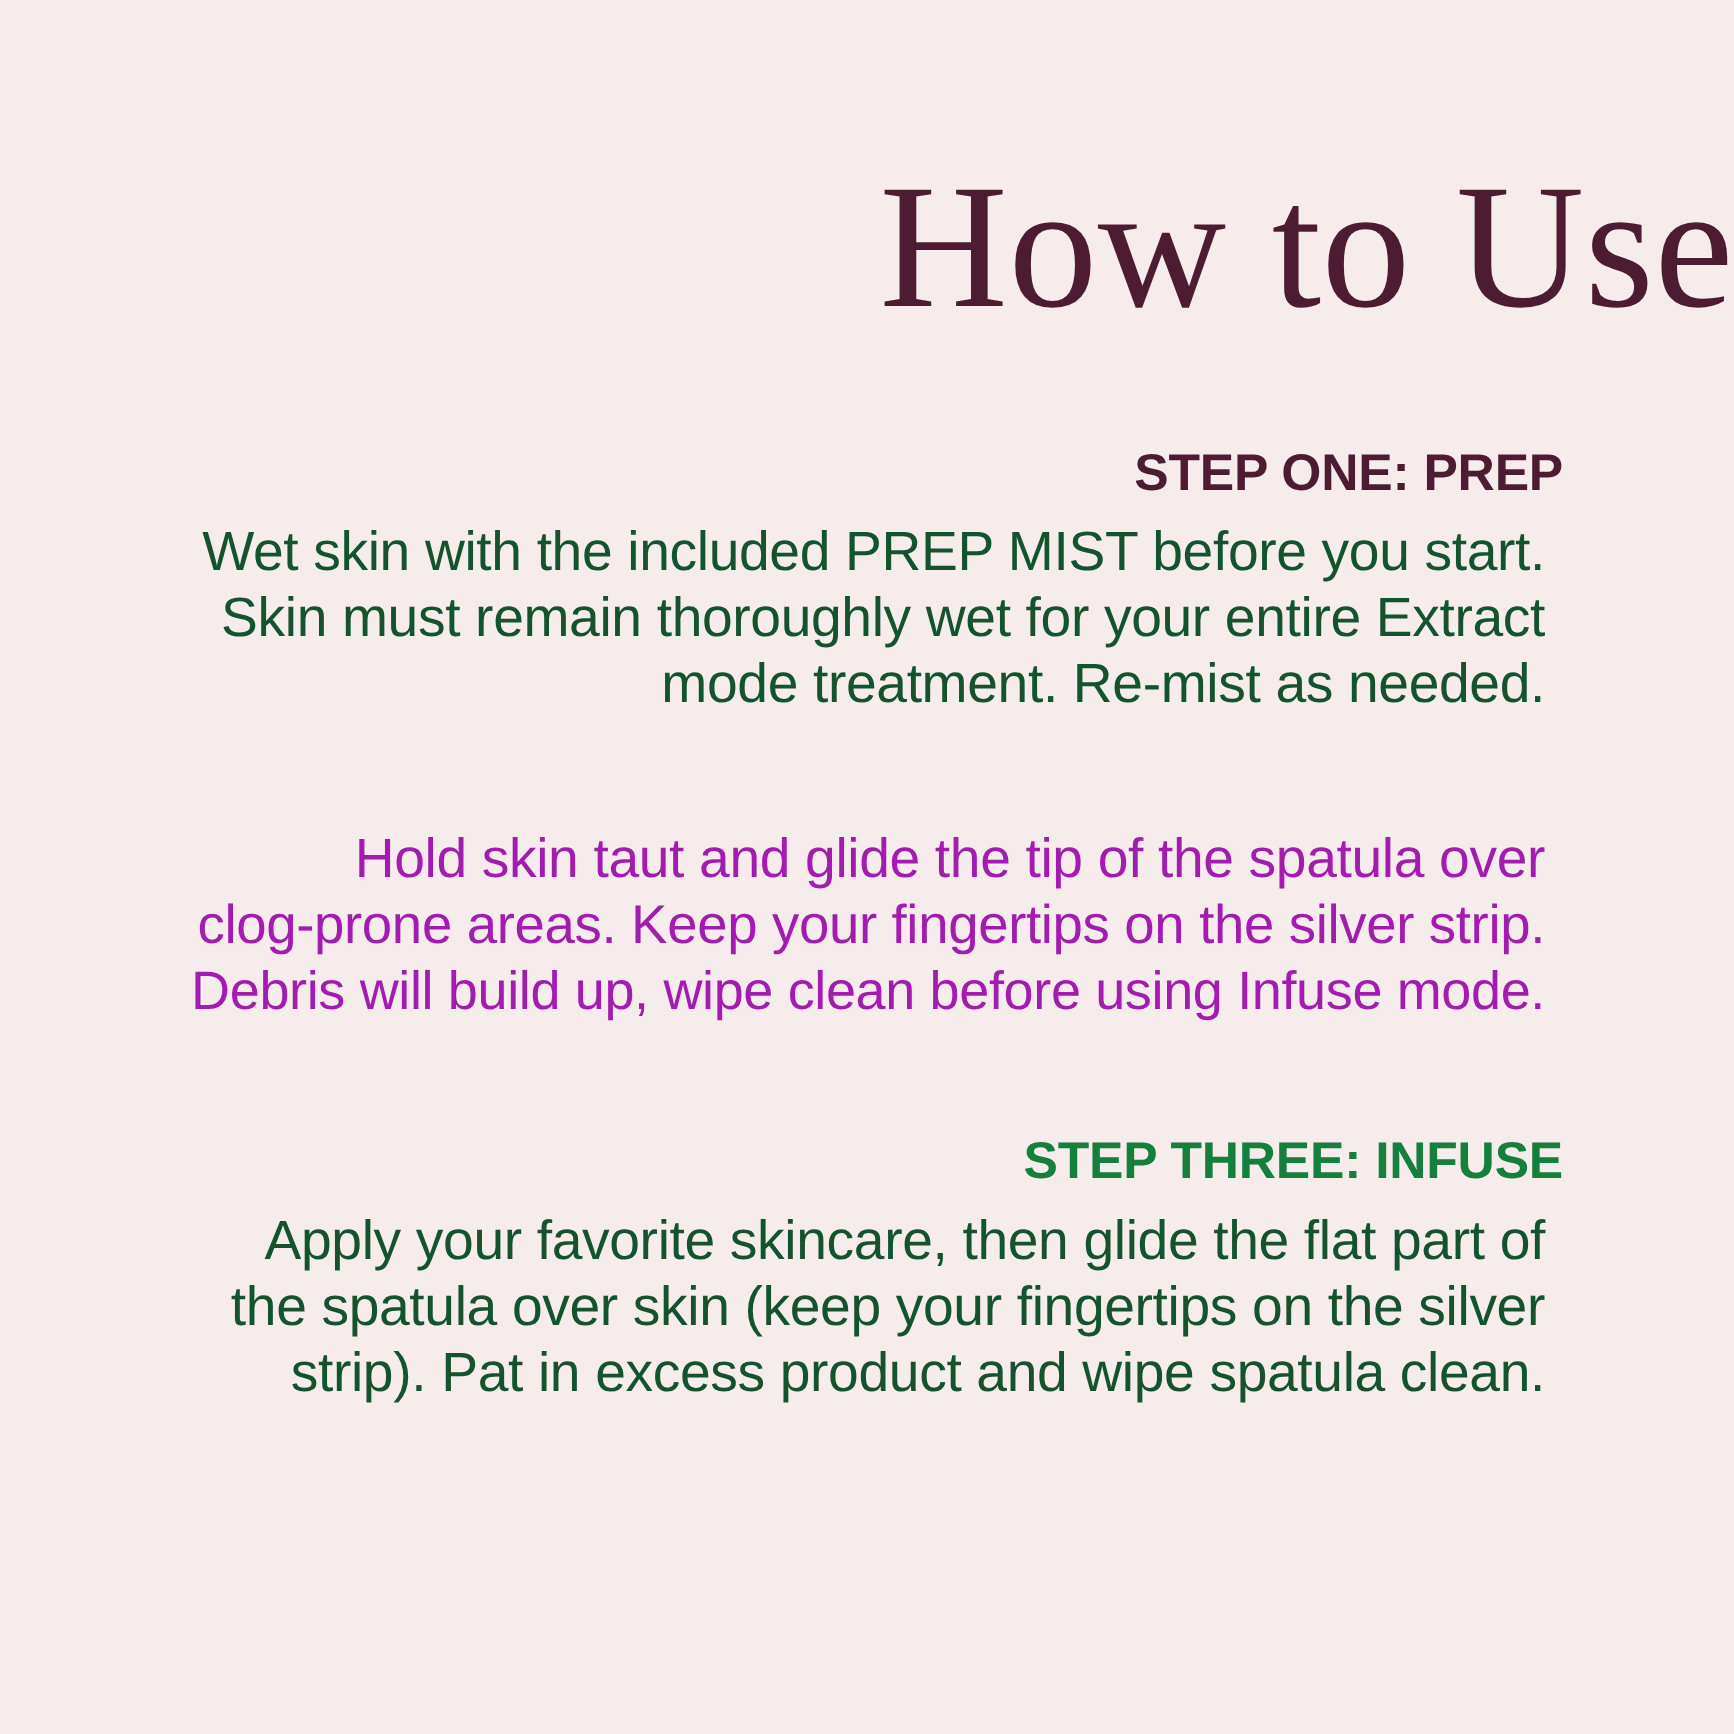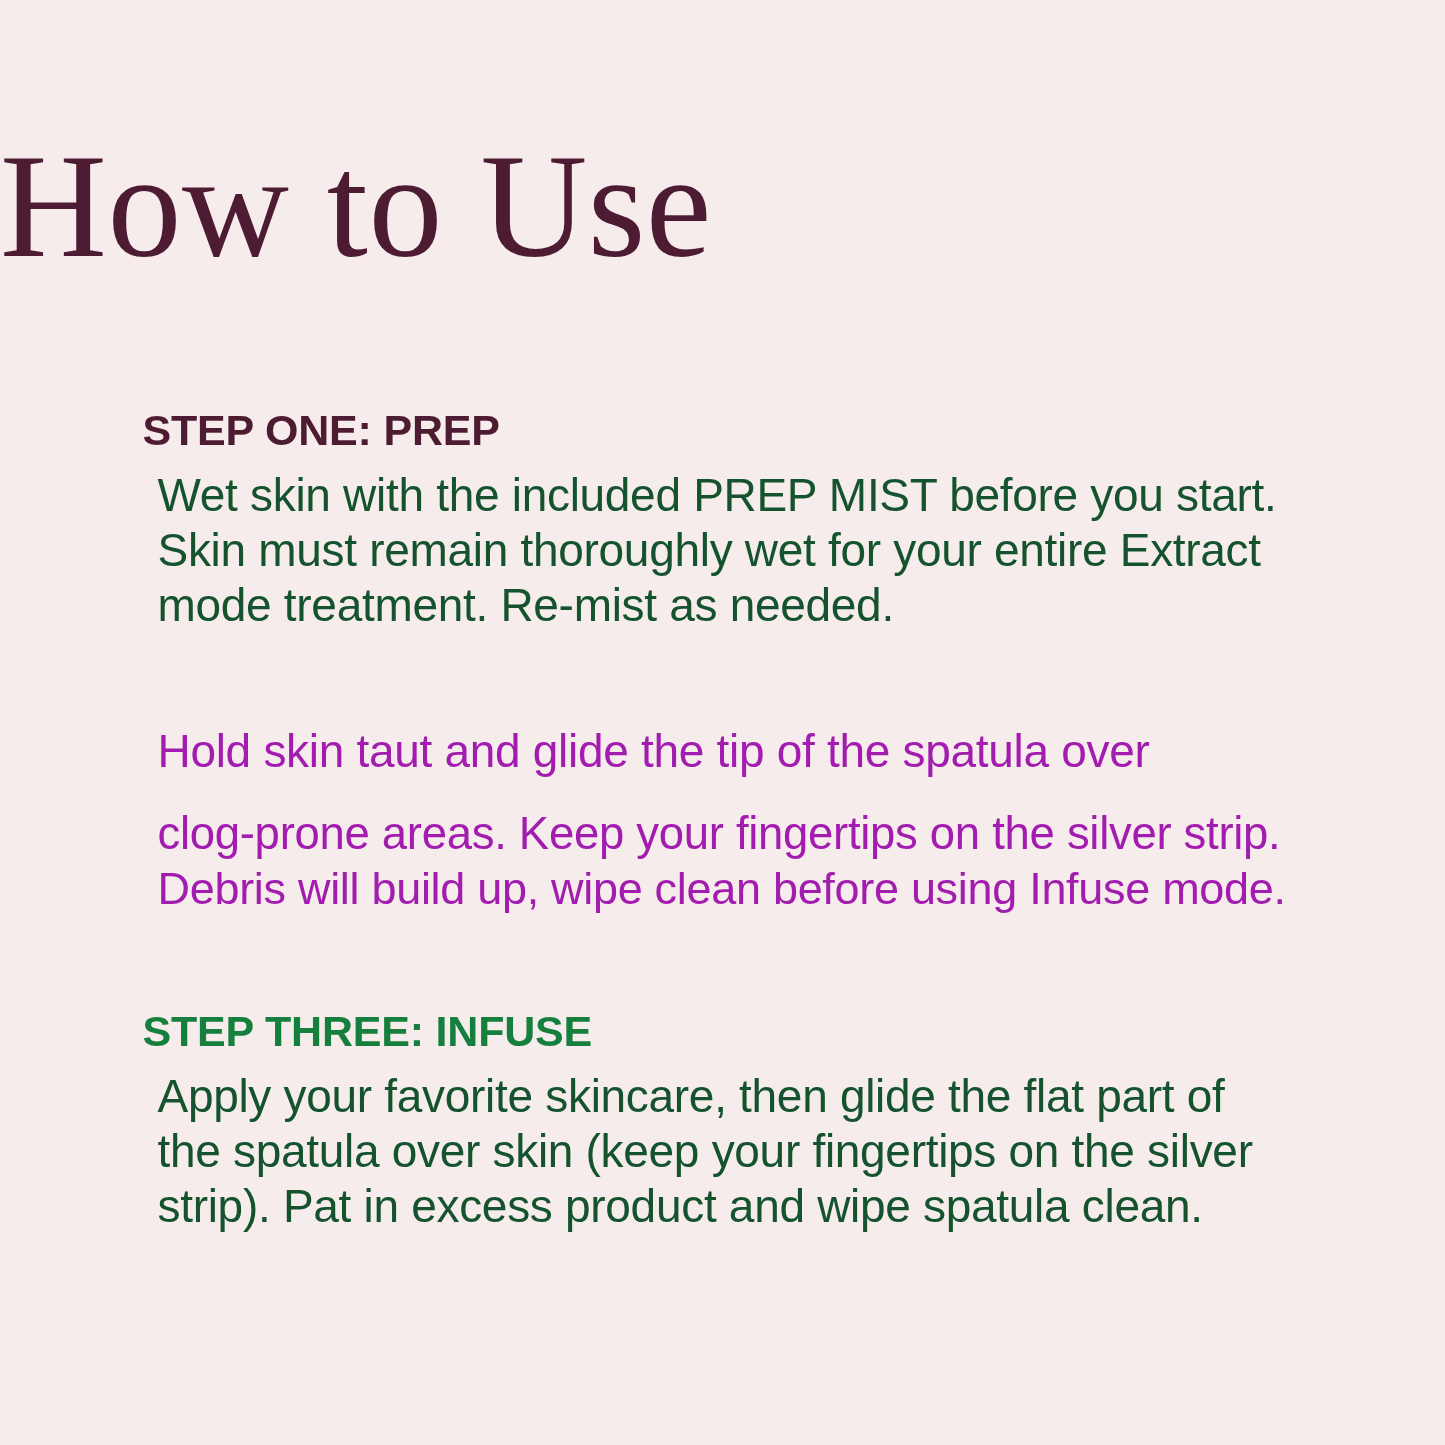--- a/index.html
+++ b/index.html
@@ -22,43 +22,43 @@
     background: #F7ECEC;
     box-sizing: border-box;
   }
 
   
   .title-block {
     position: absolute;
     top: 132px;
     left: 0;
     width: 1445px;
-    text-align: left;
+    text-align: right;
   }
 
   .page-title {
     display: block;
     font-family: "Liberation Serif", "DejaVu Serif", serif;
     font-weight: 400;
     font-size: 148px;
     line-height: 1.0;
     letter-spacing: 0.5px;
     color: #4D1C33;
     margin: 0;
     white-space: nowrap;
   }
 
   
   .steps {
     position: absolute;
-    top: 406px;
+    top: 370px;
     left: 50%;
     transform: translateX(-50%);
     width: 1160px;
-    text-align: left;
+    text-align: right;
   }
 
   .step {
     margin: 0;
     padding: 0;
   }
 
   .step + .step {
     margin-top: 91px;
   }
@@ -108,21 +108,21 @@
       <span class="step-body" style="color: #14532d;">
         <span class="step-body-line">Wet skin with the included PREP MIST before you start.</span>
         <span class="step-body-line">Skin must remain thoroughly wet for your entire Extract</span>
         <span class="step-body-line">mode treatment. Re-mist as needed.</span>
       </span>
     </div>
 
     <div class="step">
       <span class="step-body" style="color: #a21caf;">
         <span class="step-body-line">Hold skin taut and glide the tip of the spatula over</span>
-        <span class="step-body-line" style="font-size: 45.5px; margin-top: 27px;">clog-prone areas. Keep your fingertips on the silver strip.</span>
+        <span class="step-body-line" style="font-size: 45.5px;">clog-prone areas. Keep your fingertips on the silver strip.</span>
         <span class="step-body-line" style="font-size: 45px;">Debris will build up, wipe clean before using Infuse mode.</span>
       </span>
     </div>
 
     <div class="step">
       <span class="step-heading" style="color: #15803d;">STEP THREE: INFUSE</span>
       <span class="step-body" style="color: #14532d;">
         <span class="step-body-line">Apply your favorite skincare, then glide the flat part of</span>
         <span class="step-body-line">the spatula over skin (keep your fingertips on the silver</span>
         <span class="step-body-line">strip). Pat in excess product and wipe spatula clean.</span>

